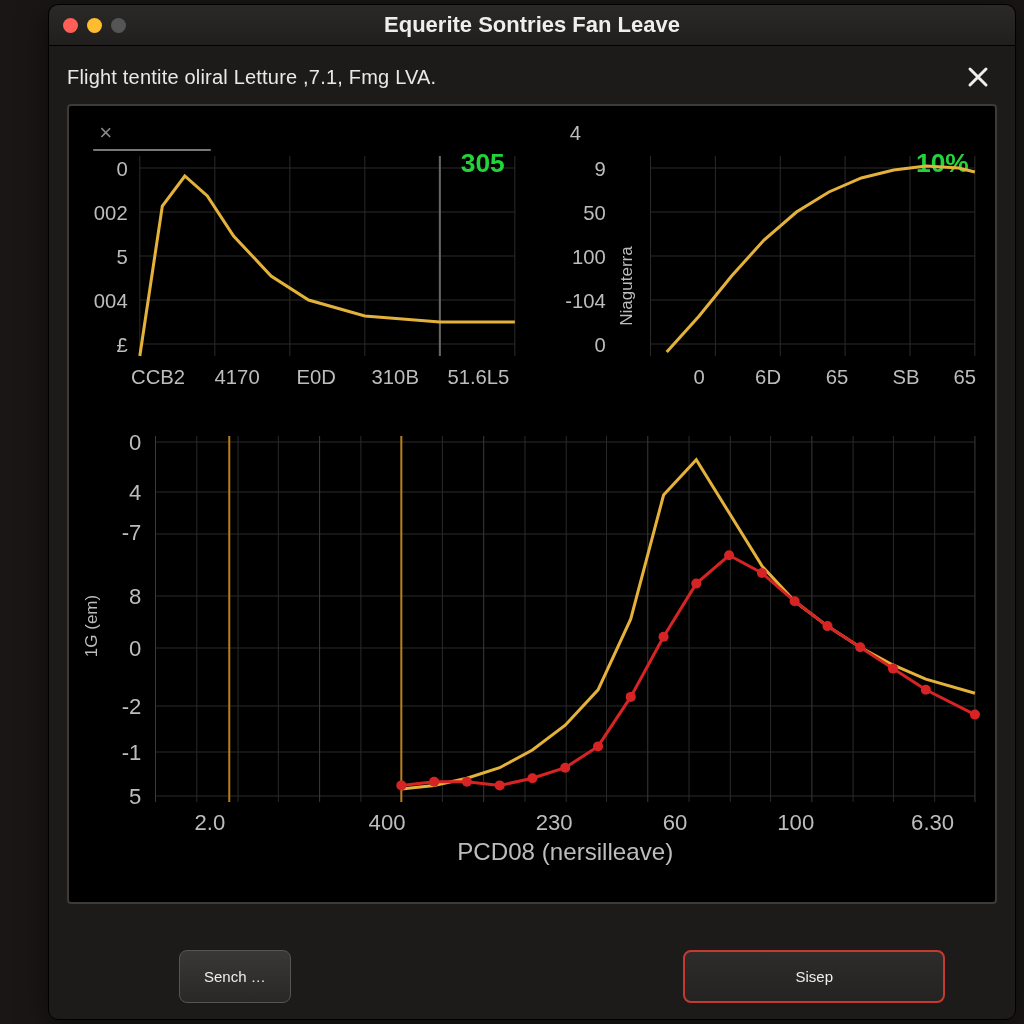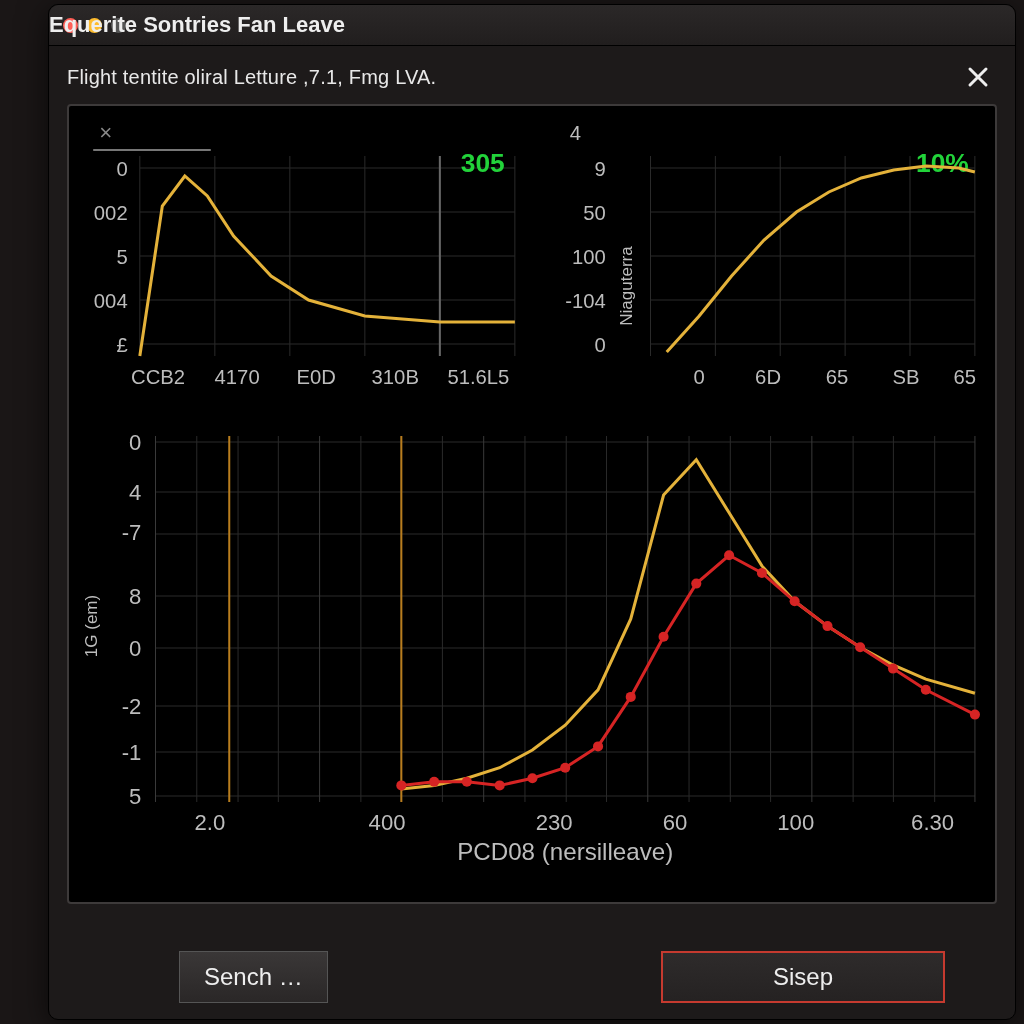--- a/index.html
+++ b/index.html
@@ -3,42 +3,42 @@
 <meta charset="utf-8">
 <style>
   html,body{margin:0;padding:0;background:#1a1616;width:1024px;height:1024px;overflow:hidden;font-family:-apple-system,Helvetica,Arial,sans-serif;color:#ddd}
   .window{position:absolute;top:4px;left:48px;right:8px;bottom:4px;background:#1d1a1a;border:1px solid #000;border-radius:10px;box-shadow:0 6px 30px rgba(0,0,0,.6)}
   .titlebar{height:40px;background:linear-gradient(#2b2828,#211e1e);border-bottom:1px solid #000;border-radius:10px 10px 0 0;display:flex;align-items:center;position:relative}
   .traffic{display:flex;gap:9px;margin-left:14px}
   .tl{width:15px;height:15px;border-radius:50%}
   .tl.red{background:#ff5f57}
   .tl.yel{background:#febc2e}
   .tl.grn{background:#555}
-  .title{position:absolute;left:0;right:0;text-align:left;font-weight:700;font-size:22px;color:#eee;pointer-events:none}
+  .title{position:absolute;left:0;right:0;text-align:center;font-weight:700;font-size:22px;color:#eee;pointer-events:none}
   .subbar{display:flex;align-items:center;justify-content:space-between;padding:18px 24px 14px 18px}
   .subtext{font-size:20px;color:#e8e8e8;letter-spacing:.2px}
   .close-x{width:26px;height:26px;display:flex;align-items:center;justify-content:center;color:#eee;font-size:26px;cursor:pointer}
   .plots{margin:0 18px;border:2px solid #3d3a3a;border-radius:4px;background:#000;padding:10px 10px 6px;height:780px;position:relative}
   .row-top{display:flex;gap:14px;height:290px}
   .panel{flex:1;position:relative;background:#000}
   .row-bot{margin-top:10px;height:450px;position:relative}
   .grid line{stroke:#2a2a2a;stroke-width:1}
   .gridM line{stroke:#3a3a3a;stroke-width:1}
   .axis text{fill:#bdbdbd;font-size:20px}
   .axisB text{fill:#bdbdbd;font-size:22px}
   .curve{stroke:#e4b23a;stroke-width:3;fill:none}
   .curveR{stroke:#d62424;stroke-width:3;fill:none}
   .dot{fill:#d62424}
   .vline{stroke:#b87d1e;stroke-width:2}
   .badge{fill:#22d33a;font-size:26px;font-weight:700}
   .ylab{fill:#bdbdbd;font-size:17px}
   .xlab{fill:#bdbdbd;font-size:24px;text-anchor:middle}
   .footer{position:absolute;left:0;right:0;bottom:16px;display:flex;justify-content:space-between;padding:0 70px 0 130px}
-  .btn{background:linear-gradient(#3a3737,#2a2727);border:1px solid #555;border-radius:0;color:#eee;font-size:24px;padding:8px 24px;cursor:pointer}
-  .btn.primary{border:2px solid #c53a2f;padding:10px 110px;background:linear-gradient(#2e2b2b,#252222)}
+  .btn{background:linear-gradient(#3a3737,#2a2727);border:1px solid #555;border-radius:8px;color:#eee;font-size:15px;padding:8px 24px;cursor:pointer}
+  .btn.primary{border:2px solid #c53a2f;padding:16px 110px;background:linear-gradient(#2e2b2b,#252222)}
   .corner-x{fill:#888;font-size:22px}
 </style>
 </head>
 <body>
 
 <div class="window">
   <div class="titlebar">
     <div class="traffic">
       <div class="tl red"></div>
       <div class="tl yel"></div>

